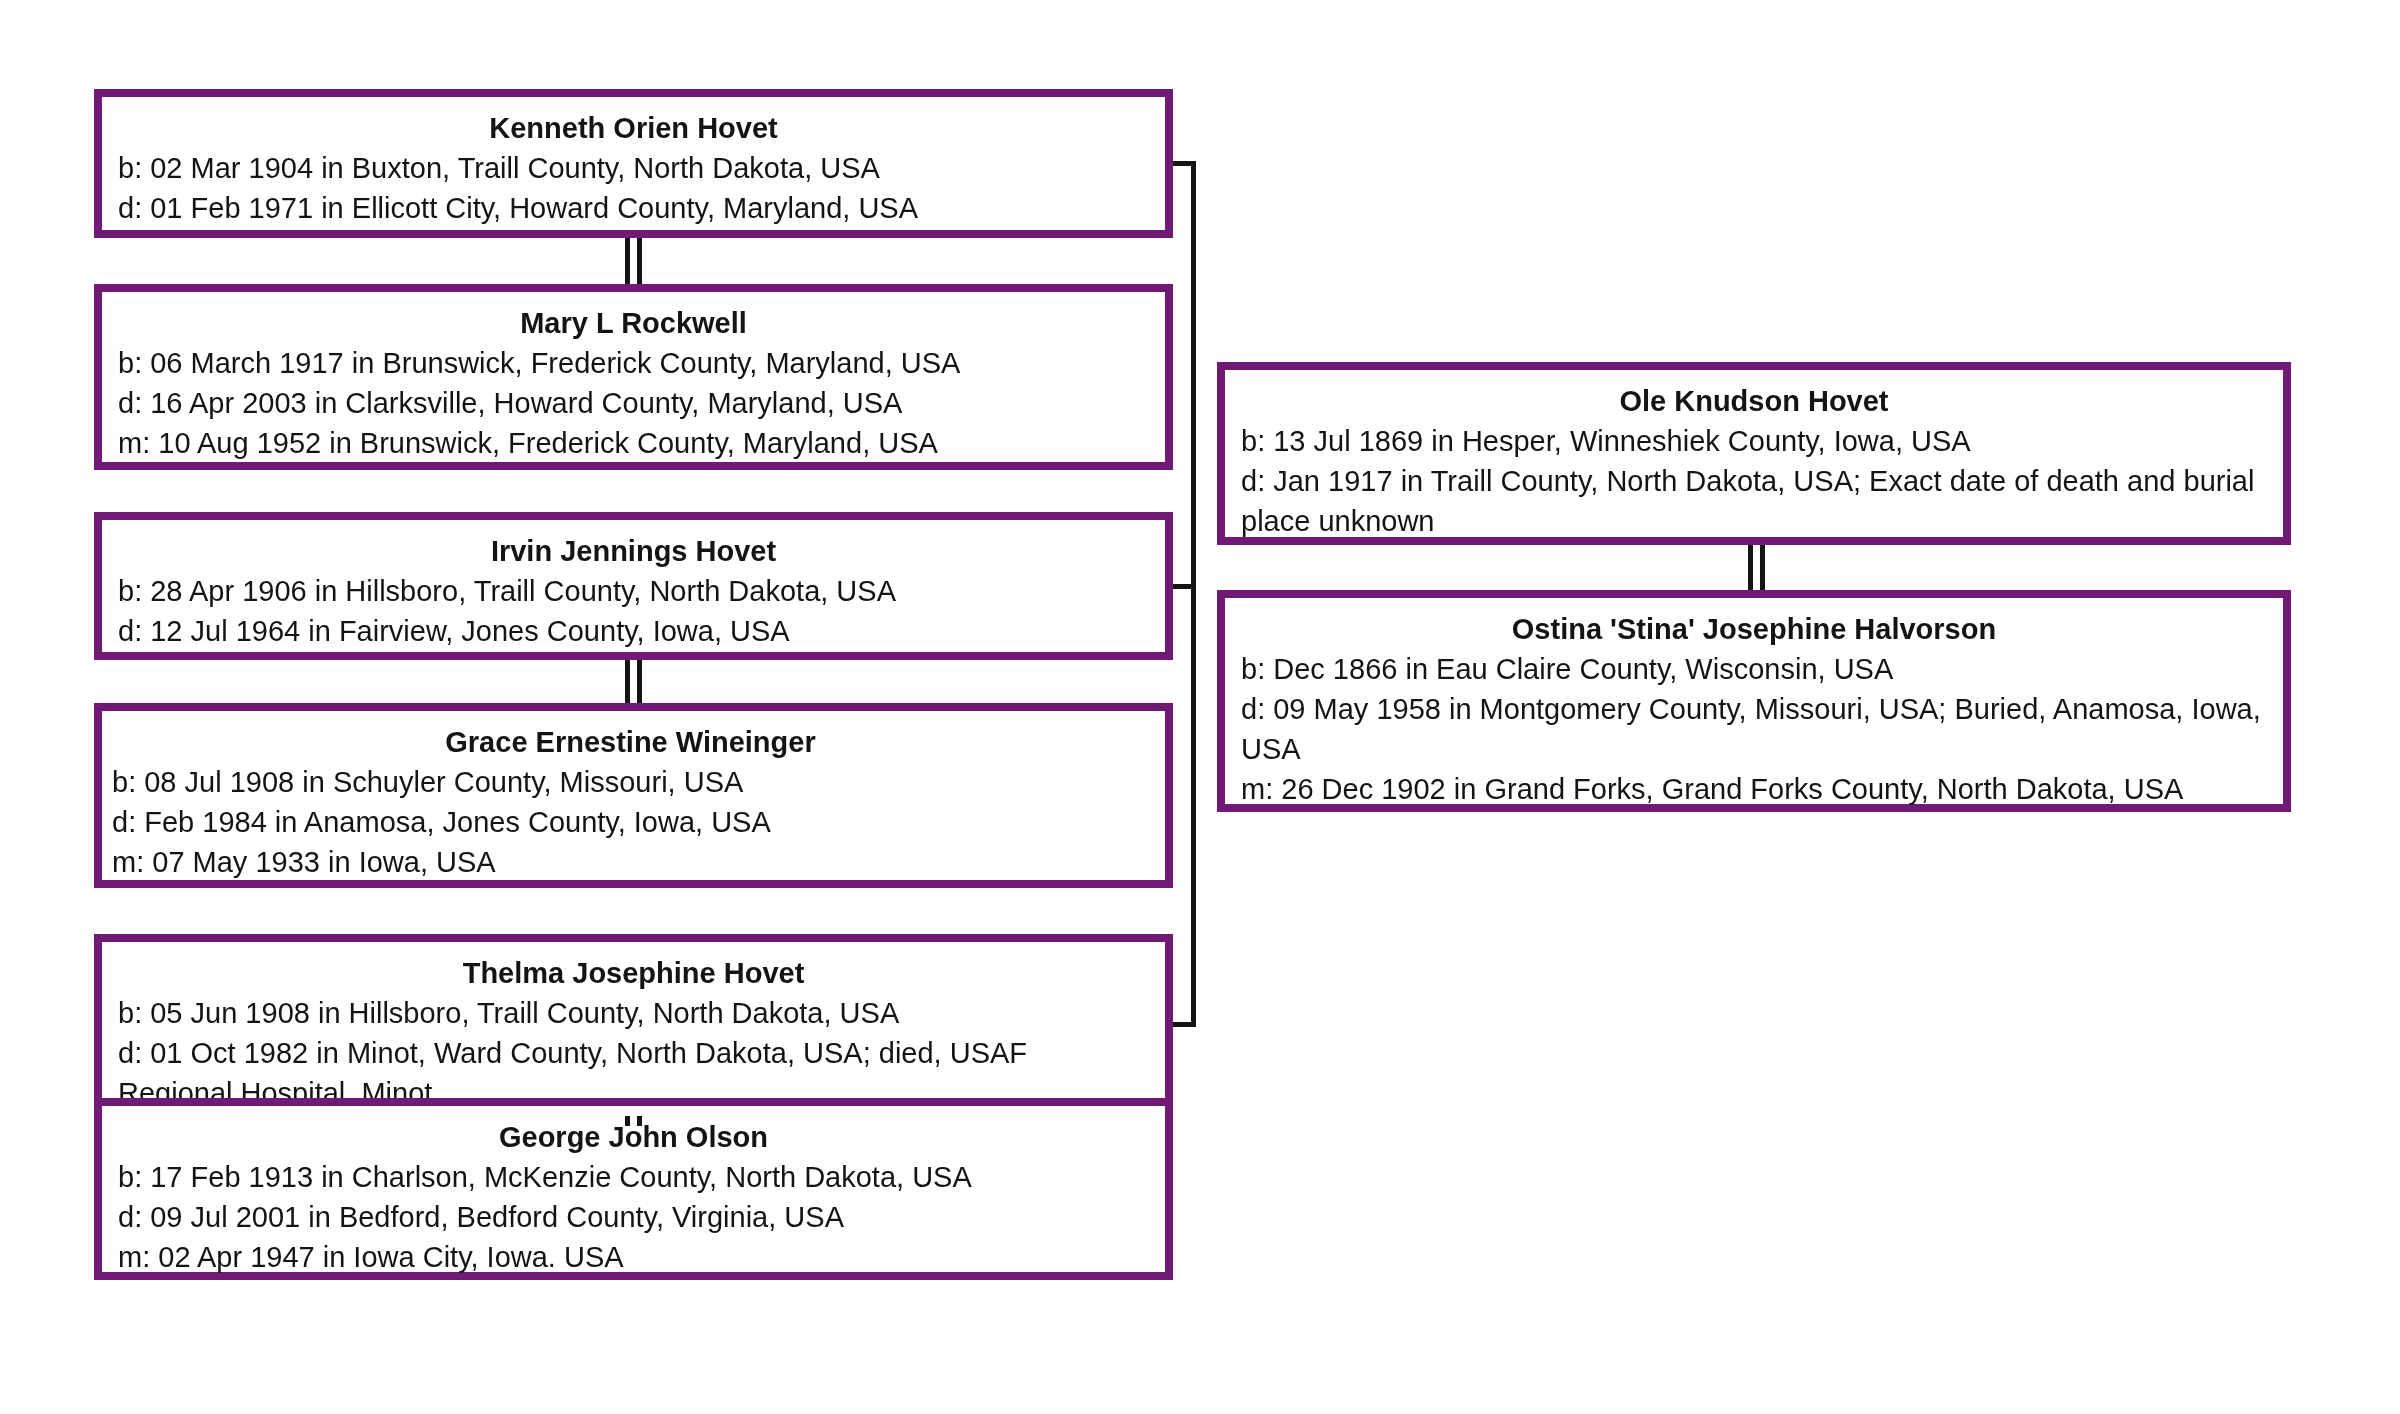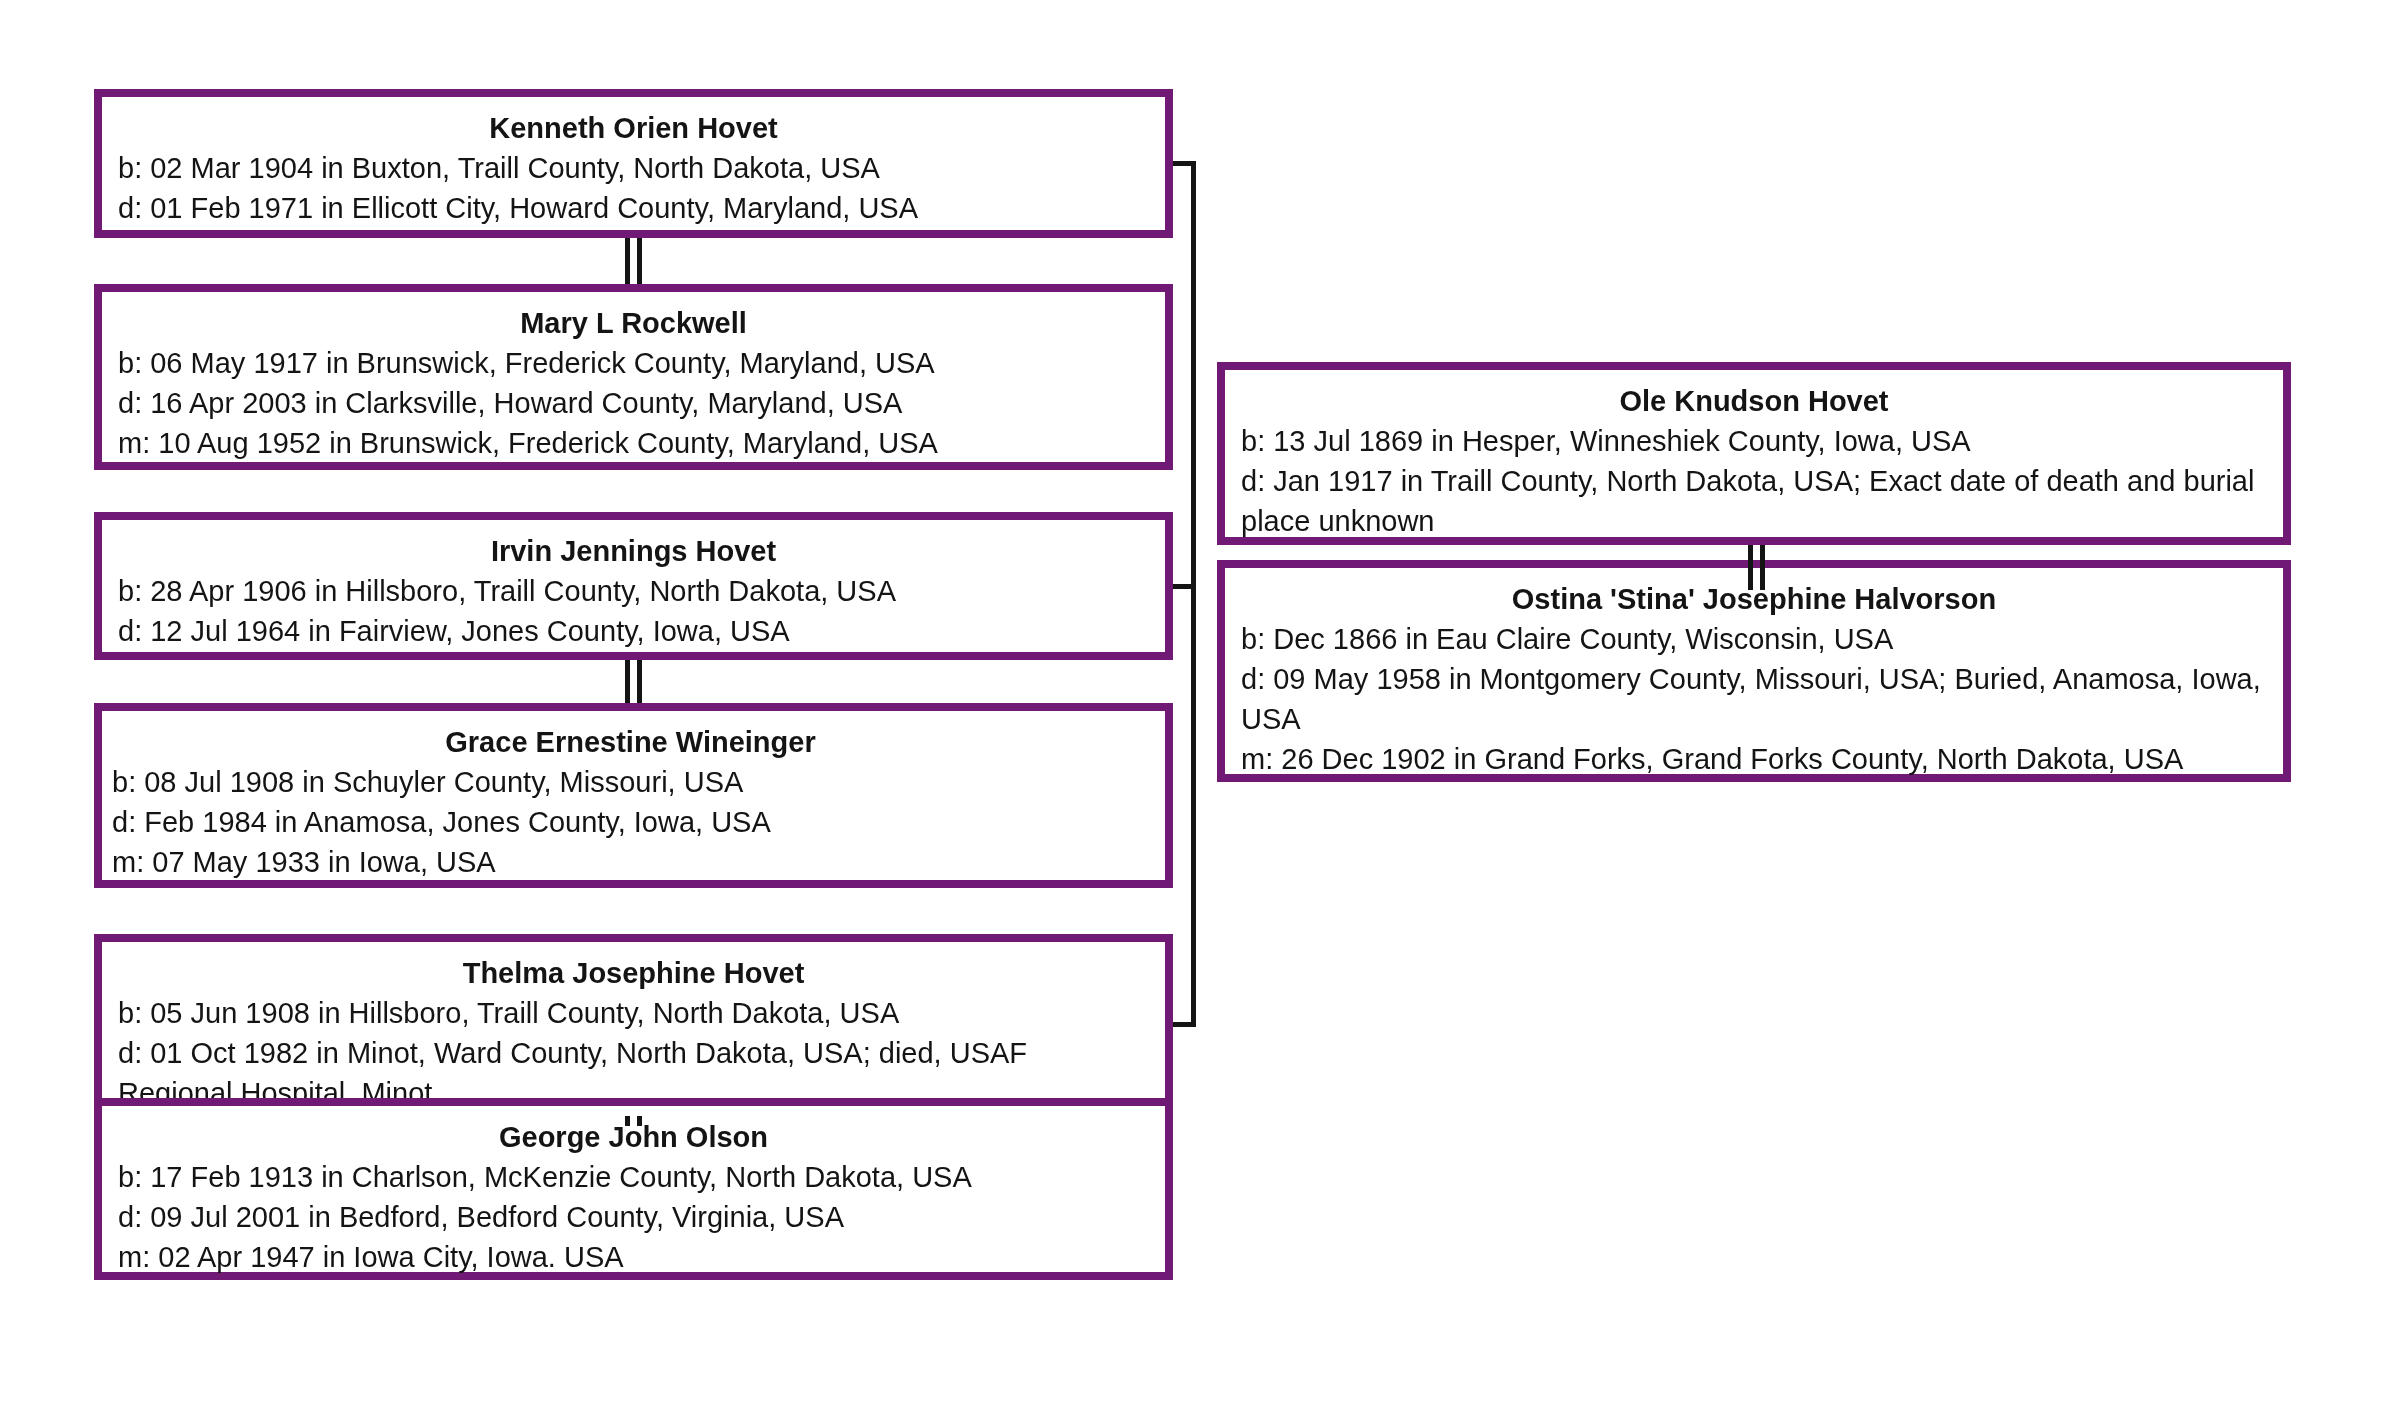--- a/index.html
+++ b/index.html
@@ -36,21 +36,21 @@
   
   .col-left  { left: 94px;  width: 1079px; }
   .col-right { left: 1217px; width: 1074px; }
   #box-kenneth { top: 89px;   height: 149px; }
   #box-mary    { top: 284px;  height: 186px; }
   #box-irvin   { top: 512px;  height: 148px; }
   #box-grace   { top: 703px;  height: 185px; padding-left: 10px; }
   #box-thelma  { top: 934px;  height: 182px; padding-left: 16px; }
   #box-george  { top: 1098px; height: 182px; }
   #box-ole     { top: 362px;  height: 183px; }
-  #box-ostina  { top: 560px;  height: 222px; }
+  #box-ostina  { top: 590px;  height: 222px; }
 
   
   .marriage-connector {
     position: absolute;
     box-sizing: border-box;
     width: 17px;
     border-left: 5px solid #141414;
     border-right: 5px solid #141414;
     background: transparent;
   }
@@ -76,21 +76,21 @@
 <div id="canvas">
 
   <div class="person-box col-left" id="box-kenneth">
     <div class="person-name">Kenneth Orien Hovet</div>
     <div class="person-detail">b: 02 Mar 1904 in Buxton, Traill County, North Dakota, USA</div>
     <div class="person-detail">d: 01 Feb 1971 in Ellicott City, Howard County, Maryland, USA</div>
   </div>
 
   <div class="person-box col-left" id="box-mary">
     <div class="person-name">Mary L Rockwell</div>
-    <div class="person-detail">b: 06 May 1917 in Brunswick, Frederick County, Maryland, USA</div>
+    <div class="person-detail">b: 06 March 1917 in Brunswick, Frederick County, Maryland, USA</div>
     <div class="person-detail">d: 16 Apr 2003 in Clarksville, Howard County, Maryland, USA</div>
     <div class="person-detail">m: 10 Aug 1952 in Brunswick, Frederick County, Maryland, USA</div>
   </div>
 
   <div class="person-box col-left" id="box-irvin">
     <div class="person-name">Irvin Jennings Hovet</div>
     <div class="person-detail">b: 28 Apr 1906 in Hillsboro, Traill County, North Dakota, USA</div>
     <div class="person-detail">d: 12 Jul 1964 in Fairview, Jones County, Iowa, USA</div>
   </div>
 

